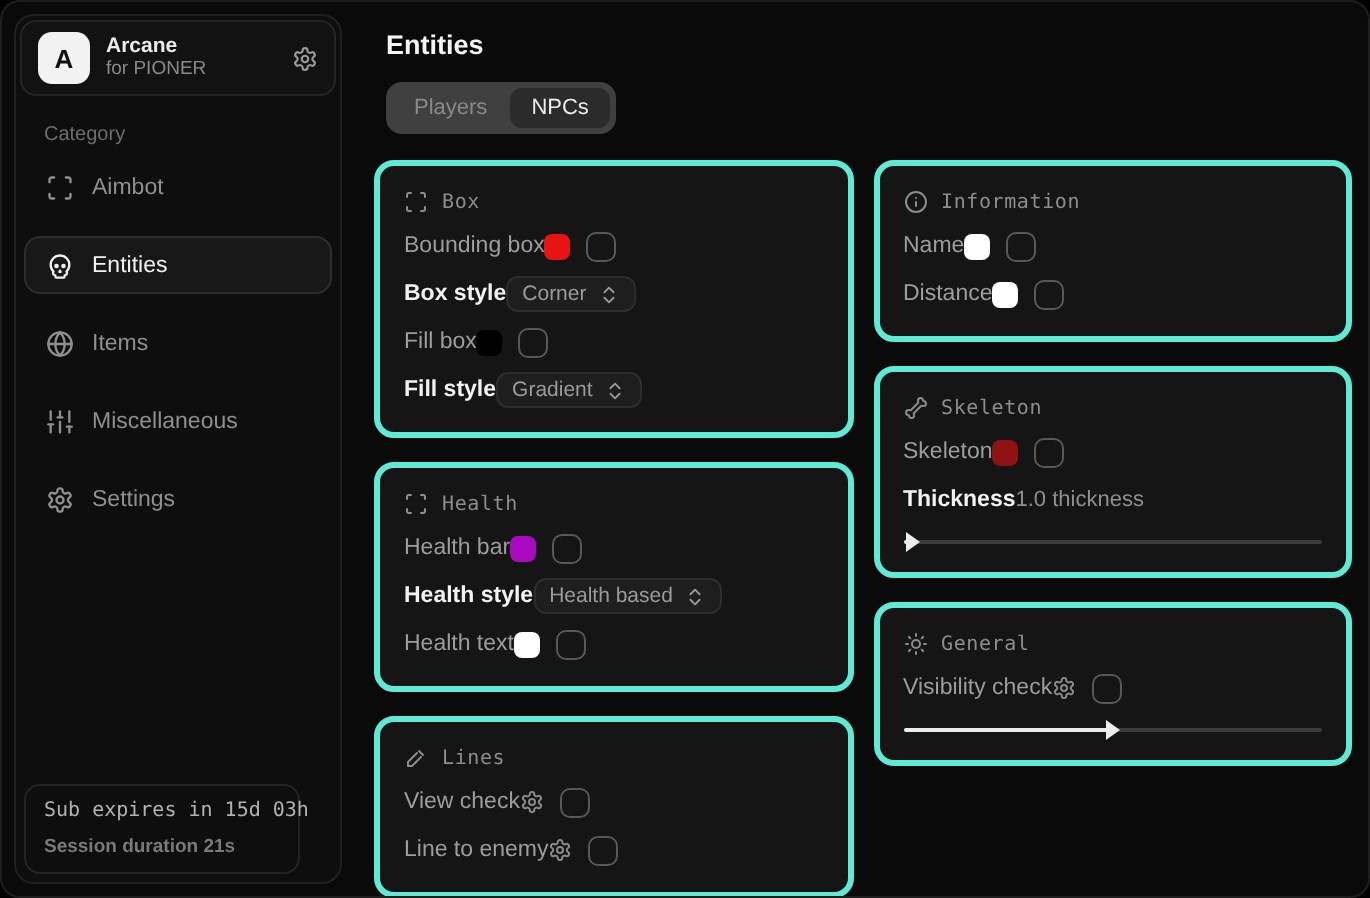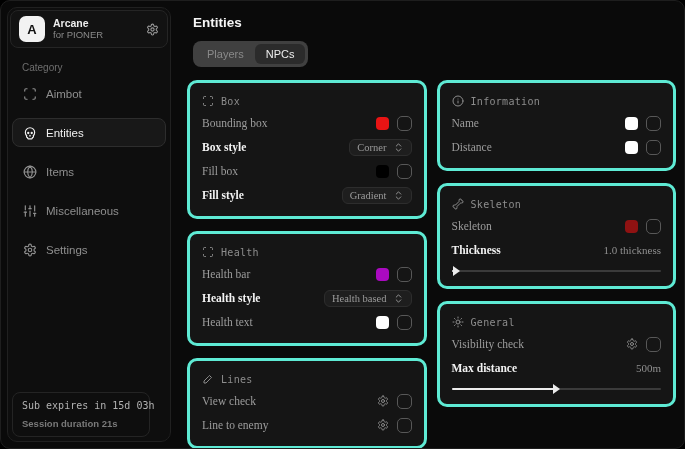--- a/index.html
+++ b/index.html
@@ -25,21 +25,21 @@
   .main{position:absolute;left:186px;top:14px;right:8px;bottom:0;}
   .page-title{font-size:13.5px;font-weight:700;color:#f5f5f5;margin:0 0 11px 6px;}
   .tabs{display:inline-flex;background:#404040;border-radius:8px;padding:3px;margin-left:6px;}
   .tab{border:none;background:transparent;color:#8a8a8a;font-size:11px;padding:4px 11px;border-radius:6px;font-family:inherit;cursor:pointer;}
   .tab.active{background:#2b2b2b;color:#ededed;}
   .cols{display:flex;gap:10px;margin-top:13px;}
   .col{width:240px;display:flex;flex-direction:column;gap:12px;box-sizing:border-box;}
 
   .card{background:#151515;border:3px solid #5eead4;border-radius:10px;padding:10px 12px;box-sizing:border-box;}
   .card-head{display:flex;align-items:center;gap:7px;color:#8d8d8d;font-family:"DejaVu Sans Mono",monospace;font-size:10px;letter-spacing:.3px;margin:2px 0 5px 0;}
-  .row{display:flex;align-items:center;justify-content:space-between;min-height:22px;margin-top:2px;font-family:Liberation Serif, serif;}
+  .row{display:flex;align-items:center;justify-content:flex-start;min-height:22px;margin-top:2px;}
   .lbl{font-size:11.5px;color:#9d9d9d;}
   .lbl.strong{color:#f2f2f2;font-weight:700;}
   .ctrls{display:flex;align-items:center;gap:8px;}
   .swatch{width:13px;height:13px;border-radius:4px;flex:0 0 auto;}
   .checkbox{width:15px;height:15px;border:1.5px solid #585858;border-radius:5px;box-sizing:border-box;background:transparent;flex:0 0 auto;cursor:pointer;}
   .select{display:flex;align-items:center;gap:6px;background:#1e1e1e;border:1px solid #2d2d2d;border-radius:6px;padding:2px 7px;color:#9b9b9b;font-size:10.5px;cursor:pointer;}
   .value{font-size:11px;color:#8f8f8f;}
   .slider{position:relative;height:10px;margin-top:5px;cursor:pointer;}
   .slider-track{position:absolute;left:0;right:0;top:4px;height:2px;background:#3b3b3b;border-radius:2px;}
   .slider-fill{position:absolute;left:0;top:4px;height:2px;background:#ececec;border-radius:2px;}
@@ -359,24 +359,20 @@
             <span class="ctrls">
               <span class="ic i12 mini-gear">
                   <svg viewBox="0 0 24 24" fill="none" stroke="currentColor" stroke-width="2" stroke-linecap="round" stroke-linejoin="round">
                     <path d="M12.22 2h-.44a2 2 0 0 0-2 2v.18a2 2 0 0 1-1 1.73l-.43.25a2 2 0 0 1-2 0l-.15-.08a2 2 0 0 0-2.73.73l-.22.38a2 2 0 0 0 .73 2.73l.15.1a2 2 0 0 1 1 1.72v.51a2 2 0 0 1-1 1.74l-.15.09a2 2 0 0 0-.73 2.73l.22.38a2 2 0 0 0 2.73.73l.15-.08a2 2 0 0 1 2 0l.43.25a2 2 0 0 1 1 1.73V20a2 2 0 0 0 2 2h.44a2 2 0 0 0 2-2v-.18a2 2 0 0 1 1-1.73l.43-.25a2 2 0 0 1 2 0l.15.08a2 2 0 0 0 2.73-.73l.22-.39a2 2 0 0 0-.73-2.73l-.15-.08a2 2 0 0 1-1-1.74v-.5a2 2 0 0 1 1-1.74l.15-.09a2 2 0 0 0 .73-2.73l-.22-.38a2 2 0 0 0-2.73-.73l-.15.08a2 2 0 0 1-2 0l-.43-.25a2 2 0 0 1-1-1.73V4a2 2 0 0 0-2-2z"></path>
                     <circle cx="12" cy="12" r="3"></circle>
                   </svg>
                 </span>
               <span class="checkbox"></span>
             </span>
           </div>
-          <div class="row">
-            <span class="lbl strong">Max distance</span>
-            <span class="value">500m</span>
-          </div>
           <div class="slider">
             <div class="slider-track"></div>
             <div class="slider-fill" style="width: 50%;"></div>
             <div class="slider-handle" style="left: 50%;"></div>
           </div>
         </section>
       </div>
     </div>
   </main>
 </div>

